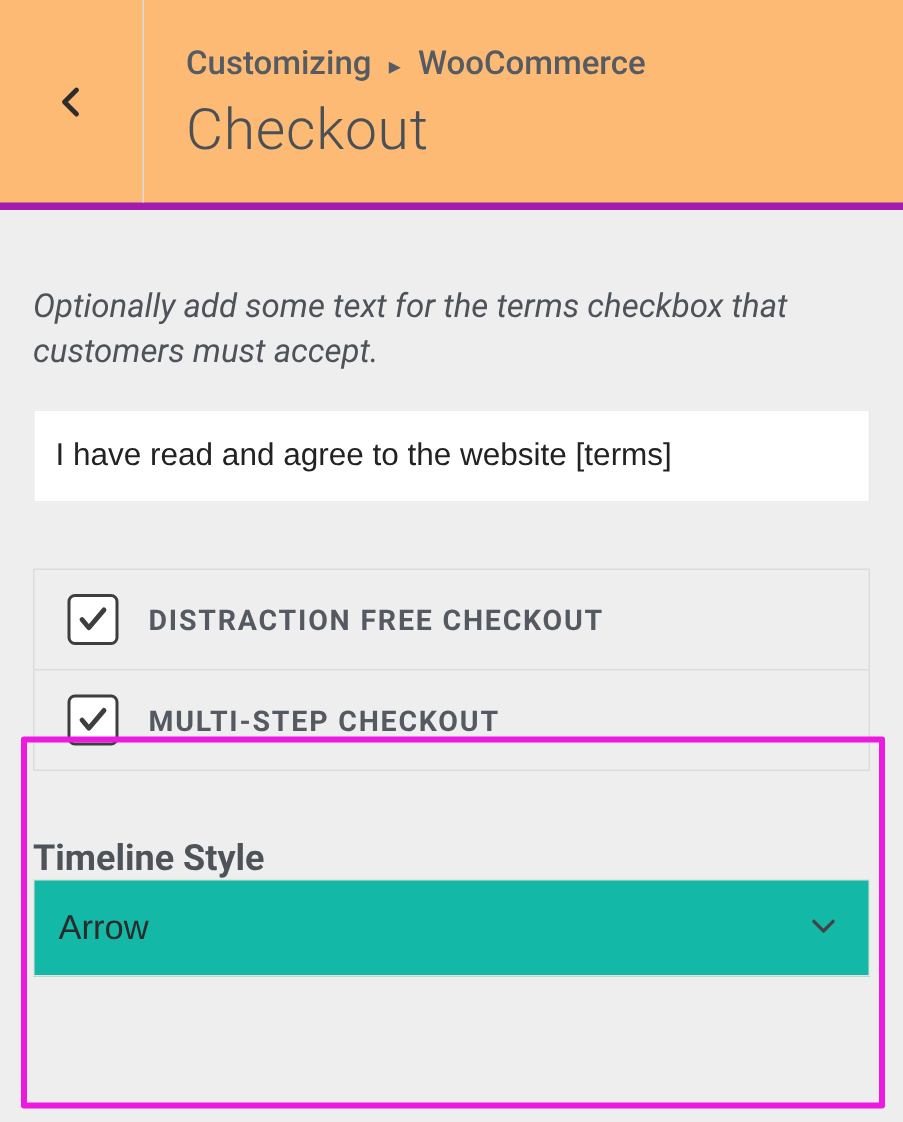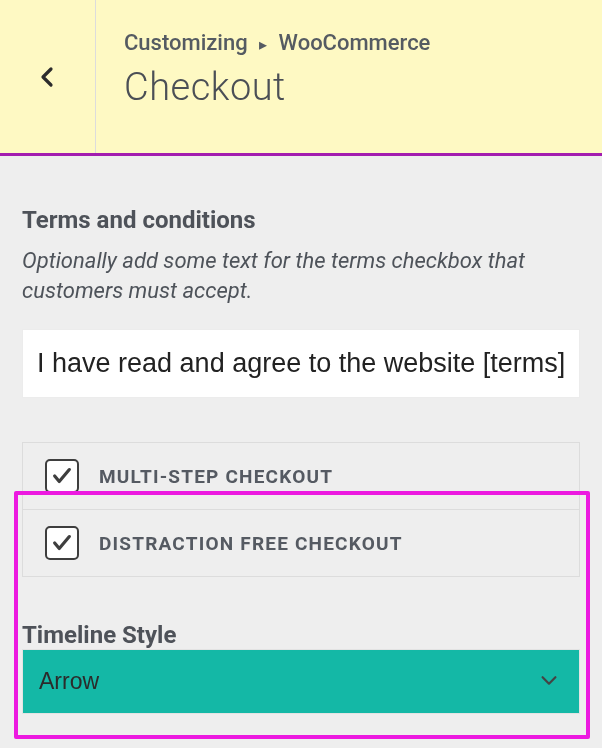--- a/index.html
+++ b/index.html
@@ -5,23 +5,23 @@
     * { box-sizing: border-box; margin: 0; padding: 0; }
     body {
       font-family: -apple-system, BlinkMacSystemFont, "Segoe UI", Roboto, sans-serif;
       background: #eeeeee;
       width: 602px;
       height: 748px;
       overflow: hidden;
     }
     .header {
       display: flex;
-      background: #fef9c3;
-      border-bottom: 3px solid #a21caf;
-      height: 156px;
+      background: #fdba74;
+      border-bottom: 5px solid #a21caf;
+      height: 140px;
     }
     .back-btn {
       width: 96px;
       display: flex;
       align-items: center;
       justify-content: center;
       border-right: 1px solid #dcdcdc;
       cursor: pointer;
       font-size: 28px;
       font-weight: bold;
@@ -60,21 +60,21 @@
       font-size: 22px;
       font-style: italic;
       color: #4e535a;
       line-height: 1.35;
       margin-bottom: 24px;
     }
     .text-input {
       width: 100%;
       background: #ffffff;
       border: 1px solid #ececec;
-      font-size: 27px;
+      font-size: 21px;
       color: #222;
       padding: 18px 14px;
       outline: none;
       text-overflow: clip;
       white-space: nowrap;
       overflow: hidden;
     }
     .checkbox-group {
       margin-top: 44px;
       border: 1px solid #dcdcdc;
@@ -179,40 +179,39 @@
       <span>Customizing</span>
       <span class="sep">▸</span>
       <span>WooCommerce</span>
     </div>
     <div class="page-title">Checkout</div>
   </div>
 </div>
 
 <div class="content">
 
-  <div class="section-heading">Terms and conditions</div>
   <div class="description">Optionally add some text for the terms checkbox that customers must accept.</div>
   <input type="text" class="text-input" value="I have read and agree to the website [terms]" style="">
 
   <div class="checkbox-group">
     <div class="checkbox-row">
       <div class="checkbox">
         <svg viewBox="0 0 24 24">
             <path d="M4 12 L9 18 L20 5"></path>
           </svg>
       </div>
-      <div class="checkbox-label">MULTI-STEP CHECKOUT</div>
+      <div class="checkbox-label">DISTRACTION FREE CHECKOUT</div>
     </div>
     <div class="checkbox-row">
       <div class="checkbox">
         <svg viewBox="0 0 24 24">
             <path d="M4 12 L9 18 L20 5"></path>
           </svg>
       </div>
-      <div class="checkbox-label">DISTRACTION FREE CHECKOUT</div>
+      <div class="checkbox-label">MULTI-STEP CHECKOUT</div>
     </div>
   </div>
 
   <div class="timeline-section">
     <div class="timeline-label">Timeline Style</div>
     <div class="select-wrapper">
       <input type="text" readonly="" class="select" value="Arrow" style="">
       <span class="chevron">
         <svg viewBox="0 0 24 24">
             <path d="M5 9 L12 16 L19 9"></path>

